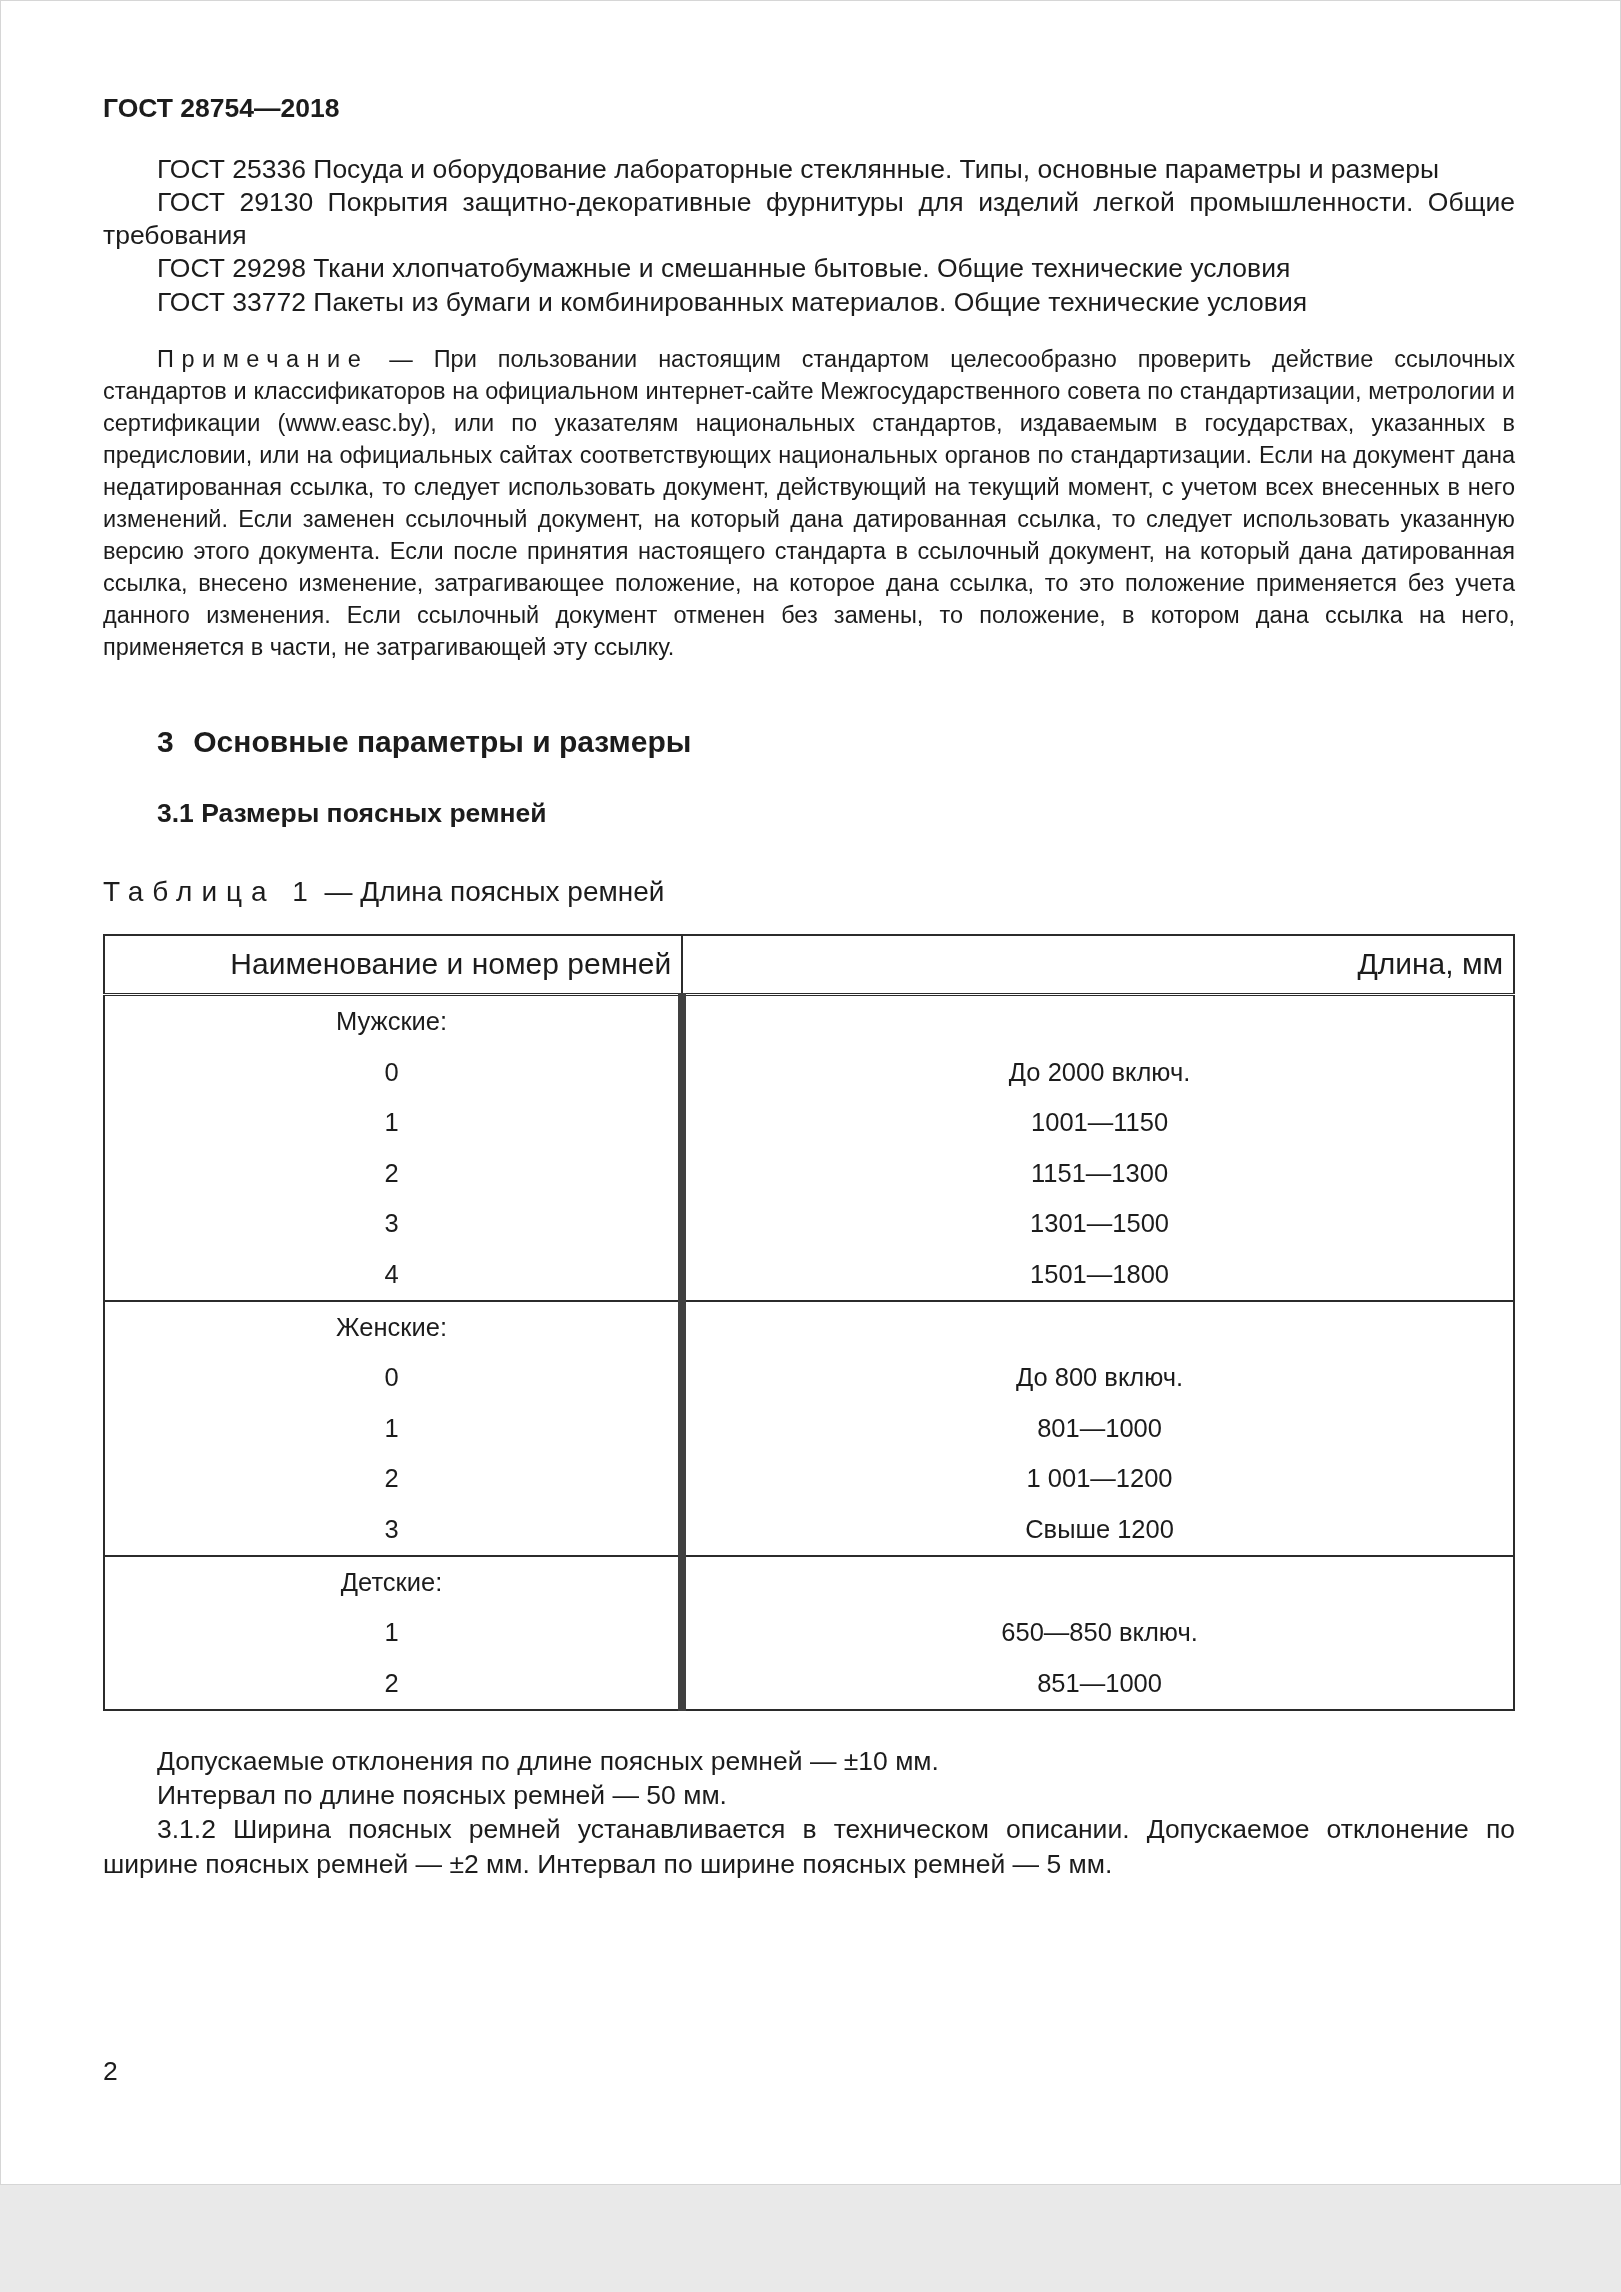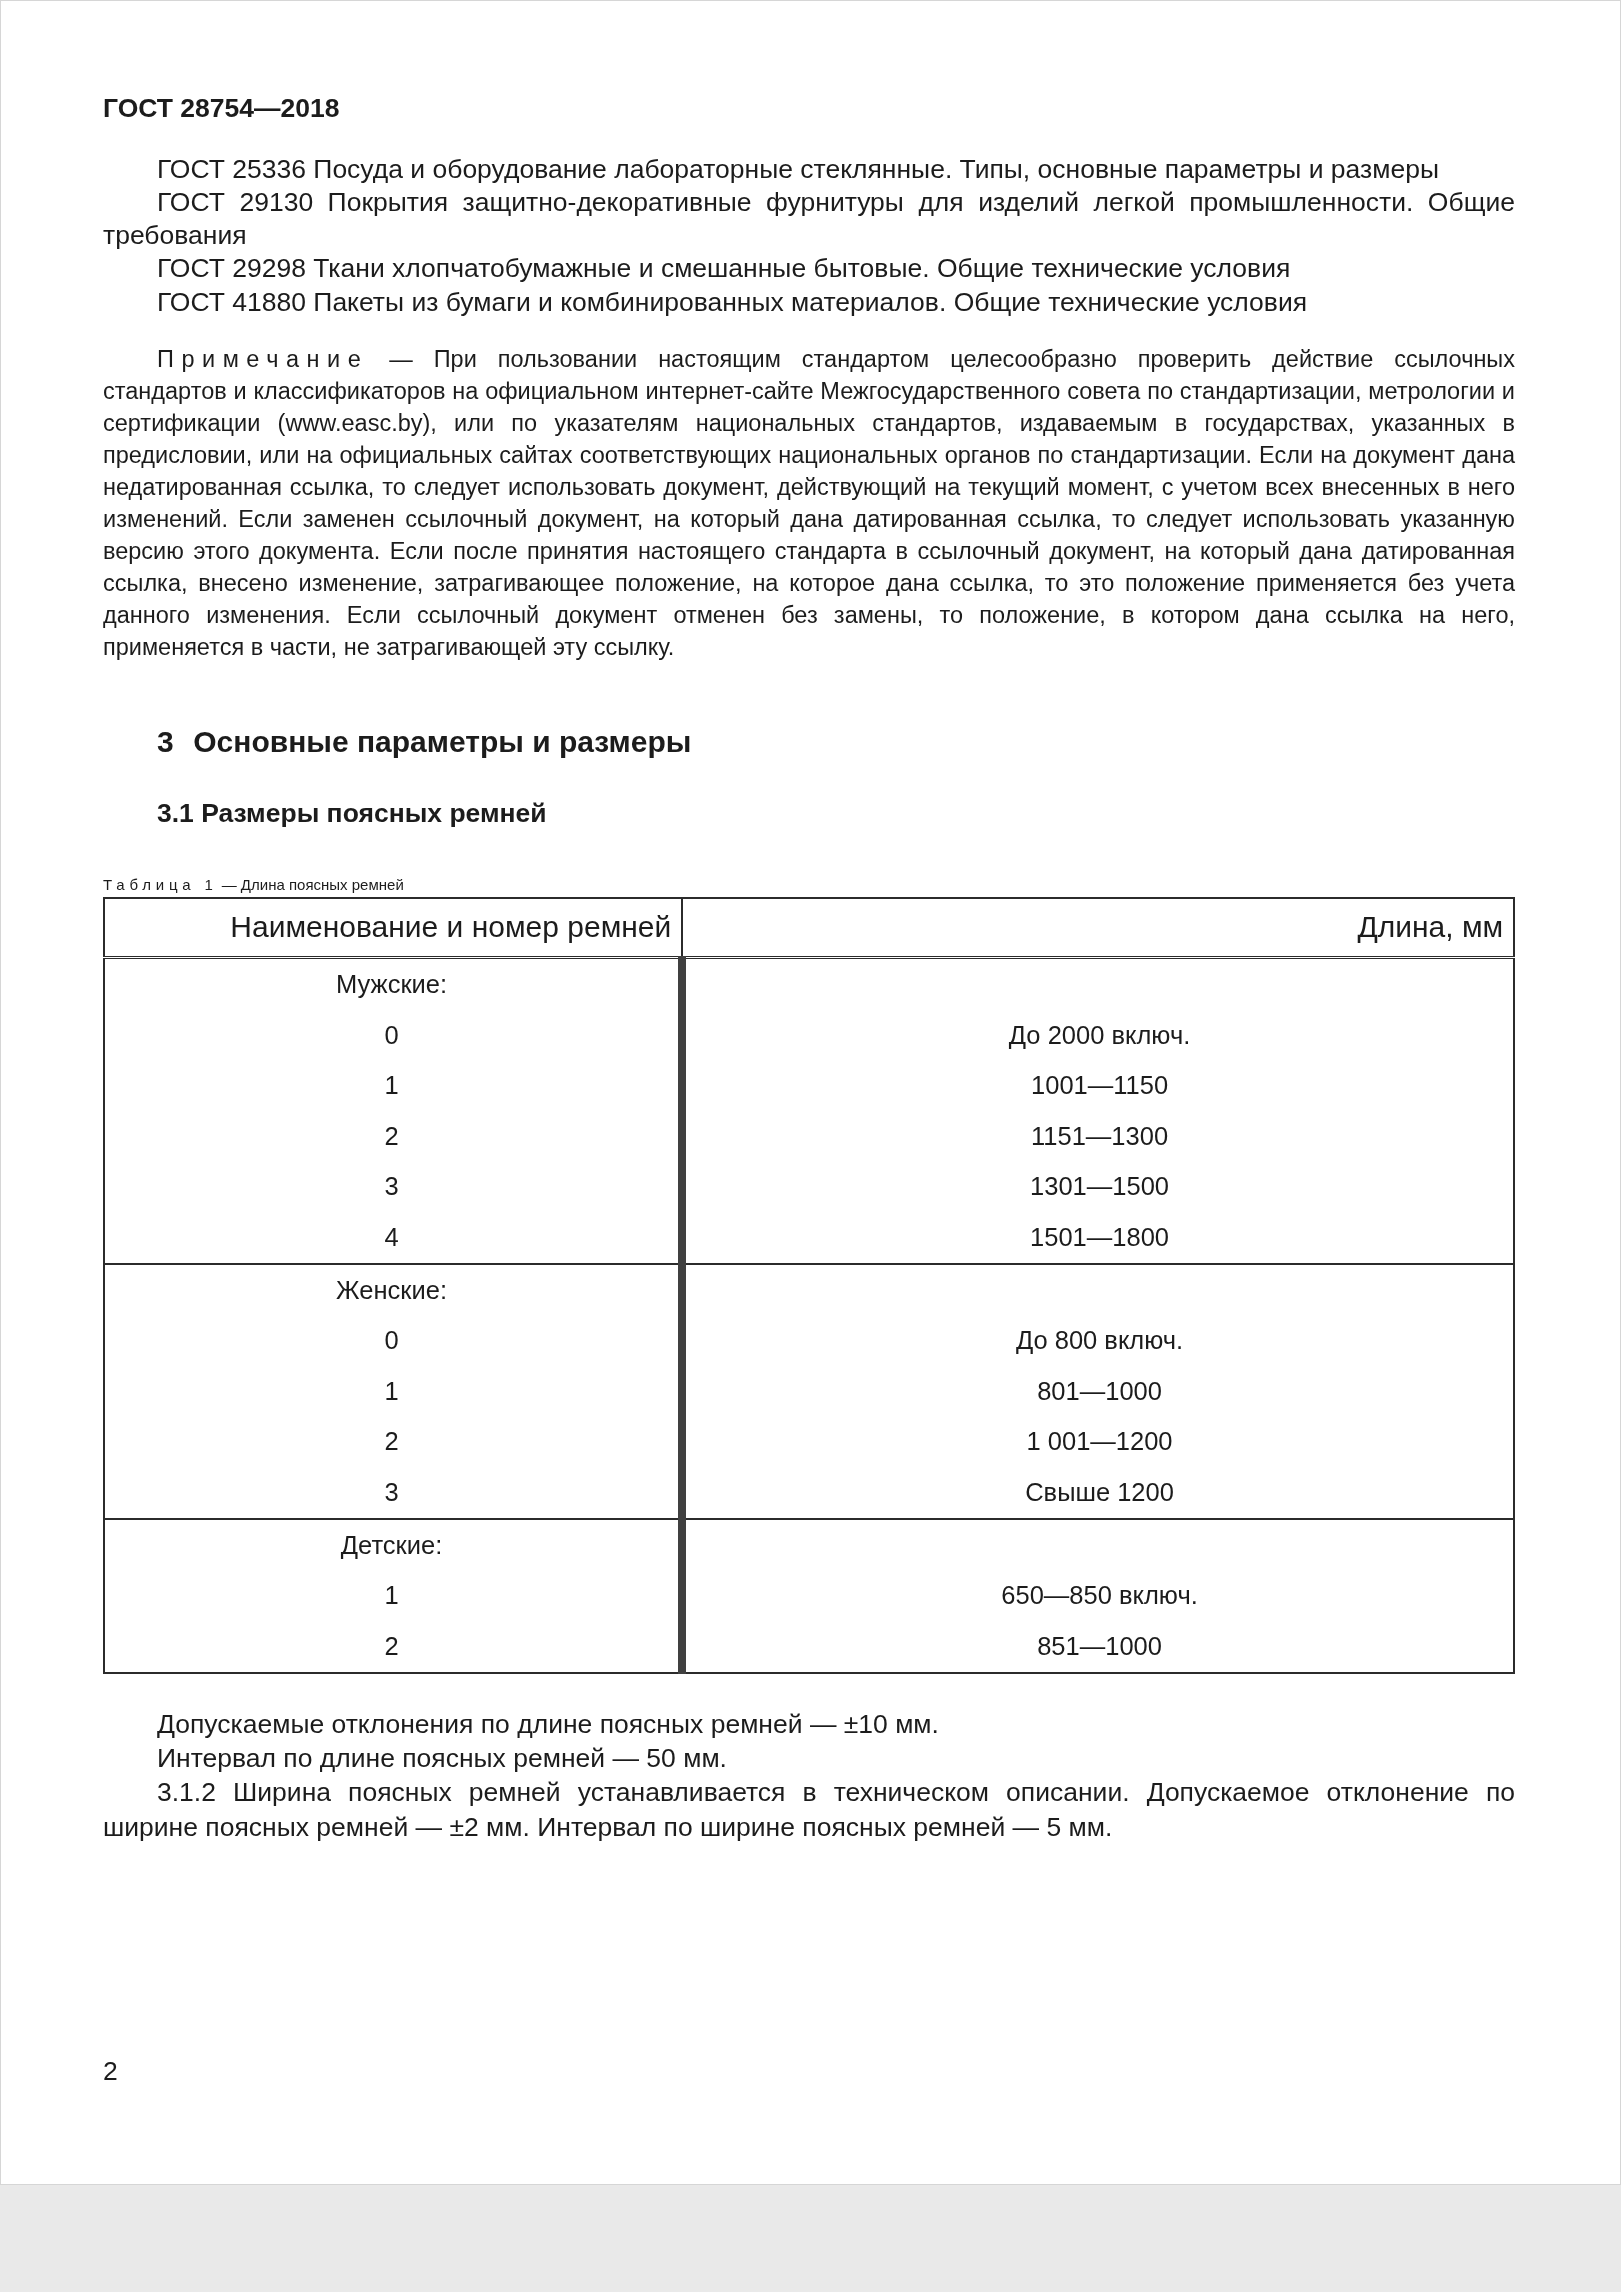--- a/index.html
+++ b/index.html
@@ -62,22 +62,22 @@
     font-size: 26.5px;
     line-height: 1.3;
     text-align: justify;
     text-indent: 54px;
   }
   .para-311 {
     margin-top: 31px;
   }
   .table-caption {
     margin-top: 47px;
-    margin-bottom: 4px;
-    font-size: 15px;
+    margin-bottom: 26px;
+    font-size: 28px;
   }
   table.length-table {
     width: 100%;
     border-collapse: collapse;
     border: 2px solid #2b2b2b;
     font-size: 25.5px;
   }
   table.length-table th {
     font-size: 30px;
     font-weight: normal;
@@ -112,21 +112,21 @@
 </head>
 <body>
 
 <div class="page">
 
   <div class="doc-header">ГОСТ 28754—2018</div>
 
   <p class="ref">ГОСТ 25336 Посуда и оборудование лабораторные стеклянные. Типы, основные параметры и размеры</p>
   <p class="ref">ГОСТ 29130 Покрытия защитно-декоративные фурнитуры для изделий легкой промышленности. Общие требования</p>
   <p class="ref">ГОСТ 29298 Ткани хлопчатобумажные и смешанные бытовые. Общие технические условия</p>
-  <p class="ref">ГОСТ 41880 Пакеты из бумаги и комбинированных материалов. Общие технические условия</p>
+  <p class="ref">ГОСТ 33772 Пакеты из бумаги и комбинированных материалов. Общие технические условия</p>
 
   <p class="note">
     <span class="spaced">Примечание</span>
     <span>— При пользовании настоящим стандартом целесообразно проверить действие ссылочных стандартов и классификаторов на официальном интернет-сайте Межгосударственного совета по стандартизации, метрологии и сертификации (www.easc.by), или по указателям национальных стандартов, издаваемым в государствах, указанных в предисловии, или на официальных сайтах соответствующих национальных органов по стандартизации. Если на документ дана недатированная ссылка, то следует использовать документ, действующий на текущий момент, с учетом всех внесенных в него изменений. Если заменен ссылочный документ, на который дана датированная ссылка, то следует использовать указанную версию этого документа. Если после принятия настоящего стандарта в ссылочный документ, на который дана датированная ссылка, внесено изменение, затрагивающее положение, на которое дана ссылка, то это положение применяется без учета данного изменения. Если ссылочный документ отменен без замены, то положение, в котором дана ссылка на него, применяется в части, не затрагивающей эту ссылку.</span>
   </p>
 
   <div class="section-heading">
     <span class="sec-num">3</span><span>Основные параметры и размеры</span>
   </div>
 

